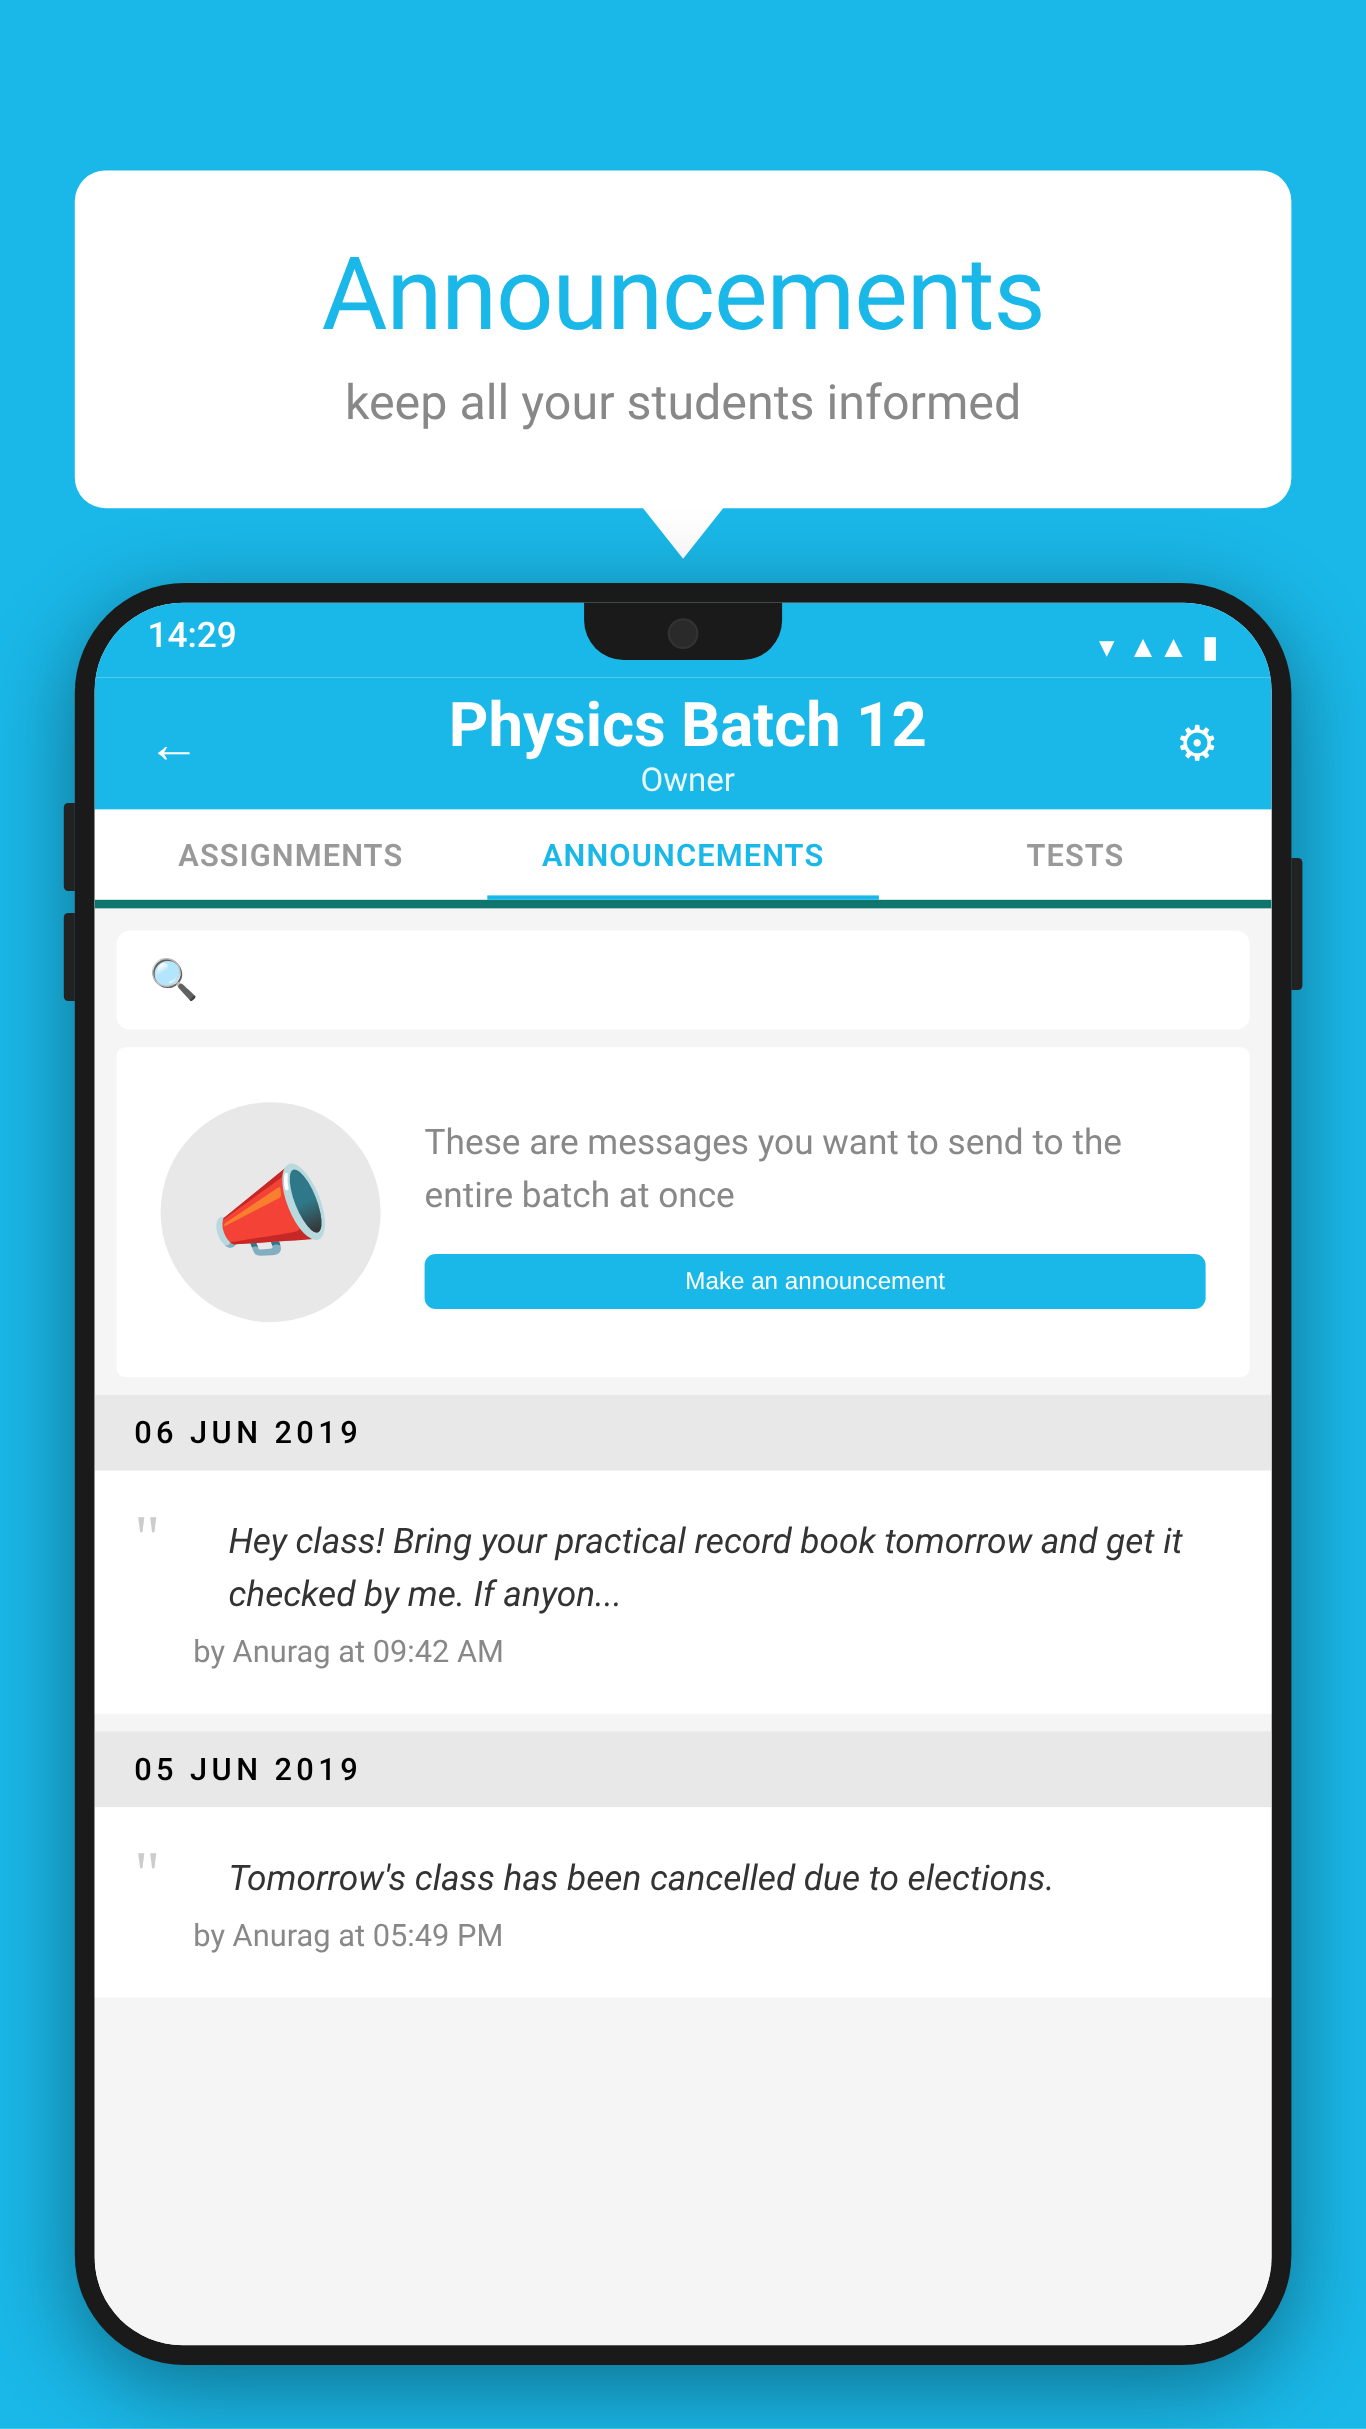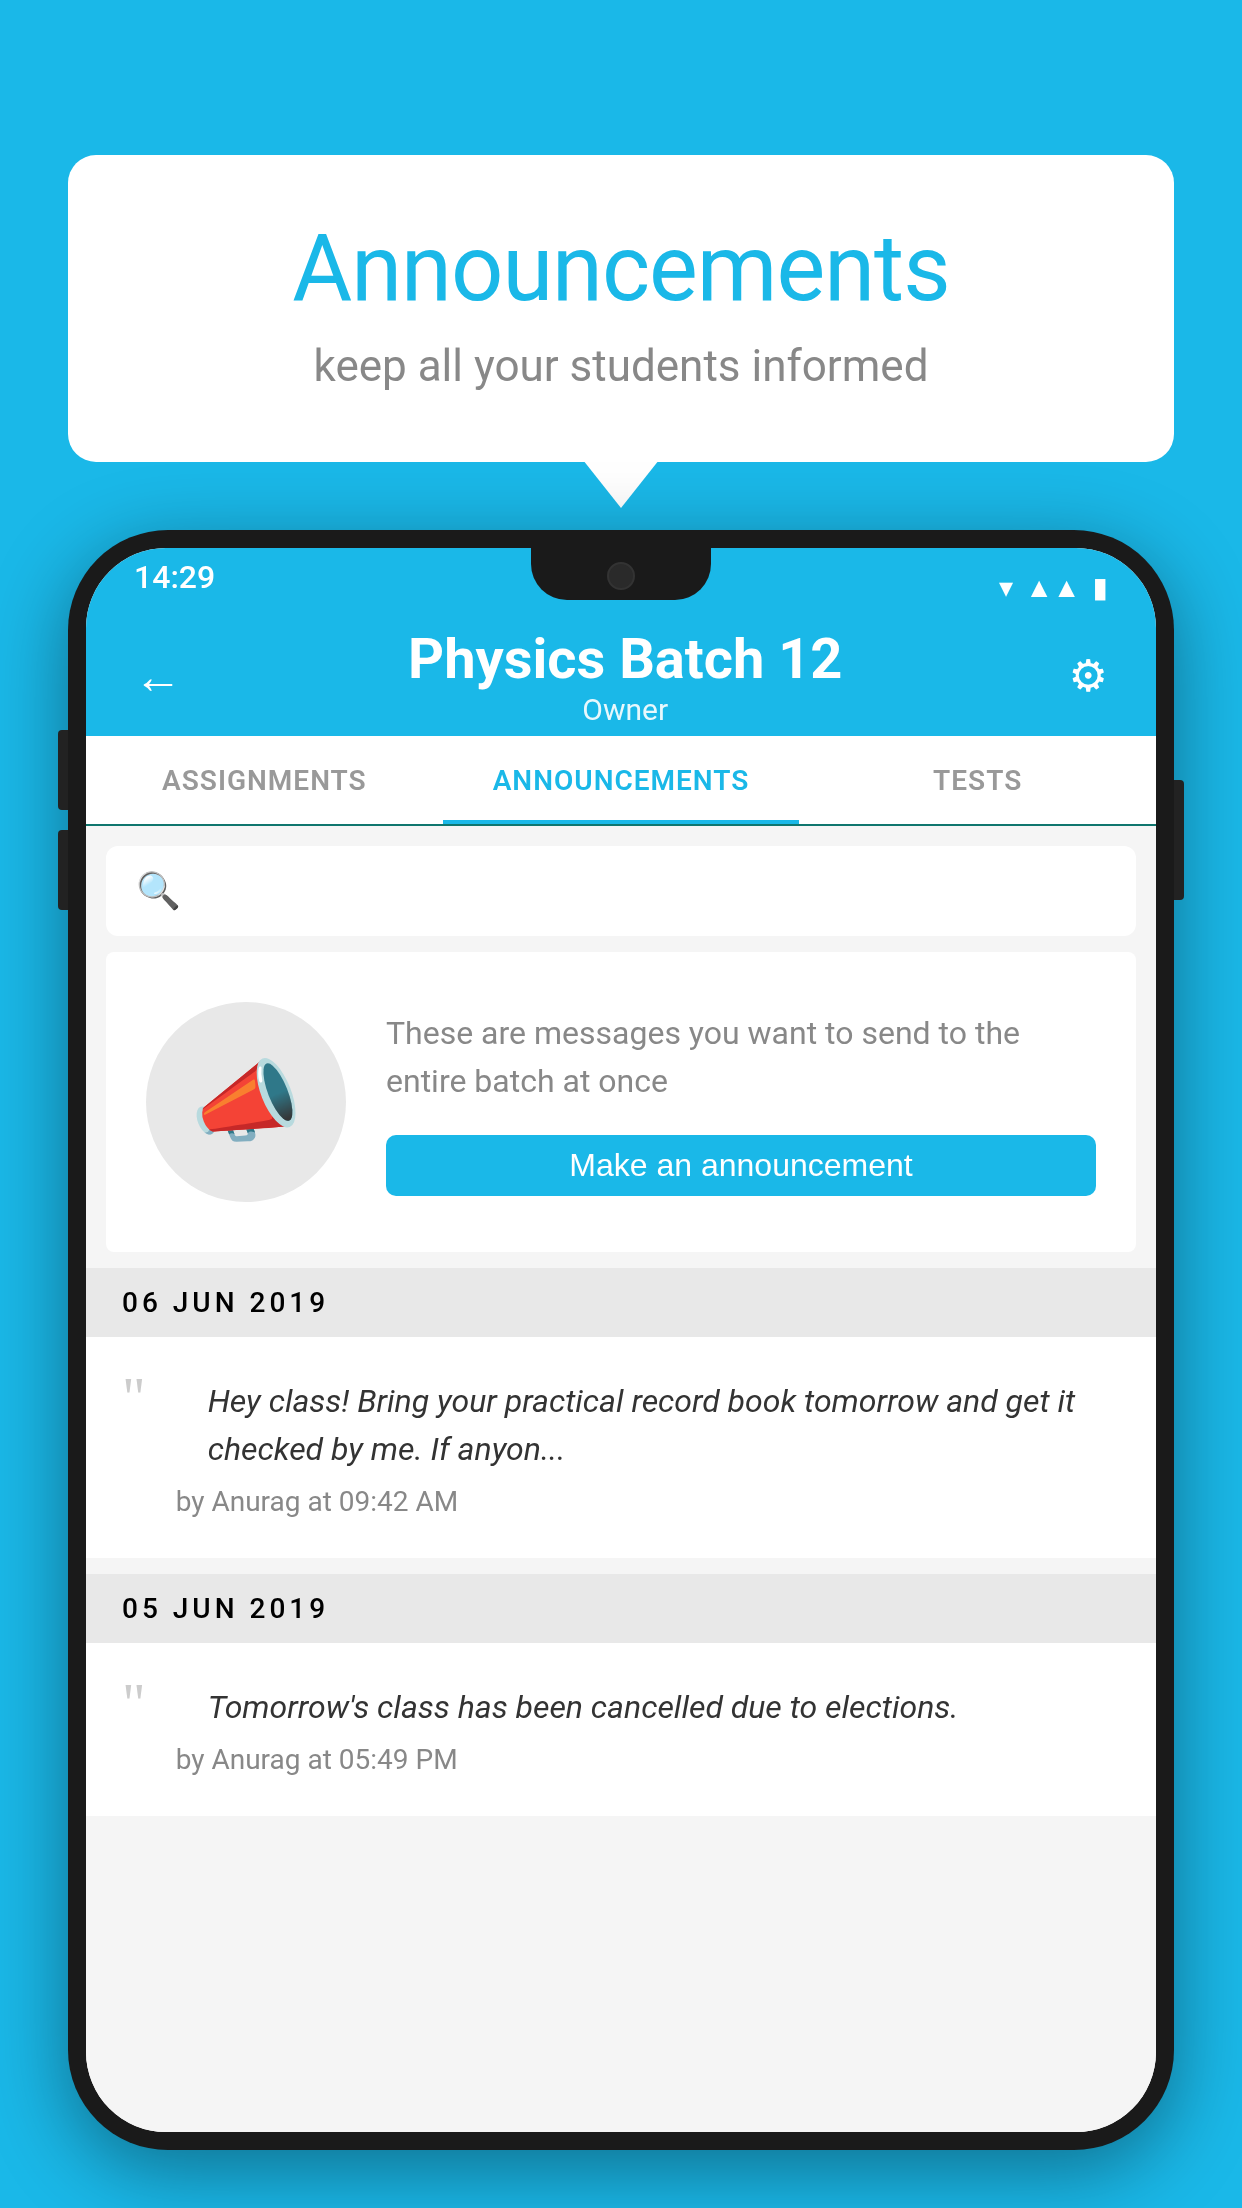--- a/index.html
+++ b/index.html
@@ -211,21 +211,21 @@
       color: white;
       font-size: 44px;
     }
 
     
     .tabs-bar {
       background: white;
       height: 90px;
       display: flex;
       align-items: stretch;
-      border-bottom: 2px solid #0f766e;
+      border-bottom: 8px solid #0f766e;
       flex-shrink: 0;
     }
 
     .tab-item {
       flex: 1;
       display: flex;
       align-items: center;
       justify-content: center;
       font-size: 28px;
       font-weight: 600;
@@ -321,21 +321,21 @@
       line-height: 1.5;
       margin-bottom: 30px;
     }
 
     .make-announcement-btn {
       background: #1ab8e8;
       color: white;
       border: none;
       border-radius: 10px;
       padding: 12px 36px;
-      font-size: 32px;
+      font-size: 22px;
       font-weight: 500;
       cursor: pointer;
       width: 100%;
     }
 
     
     .date-separator {
       background: #e8e8e8;
       padding: 18px 36px;
       font-size: 28px;

